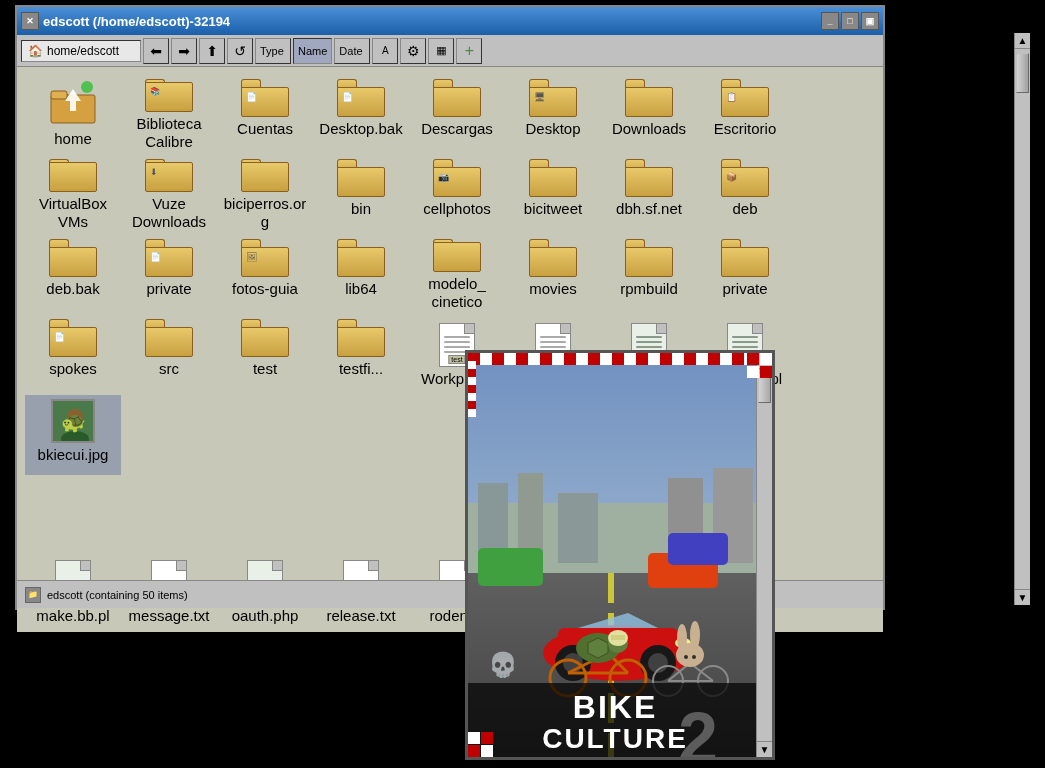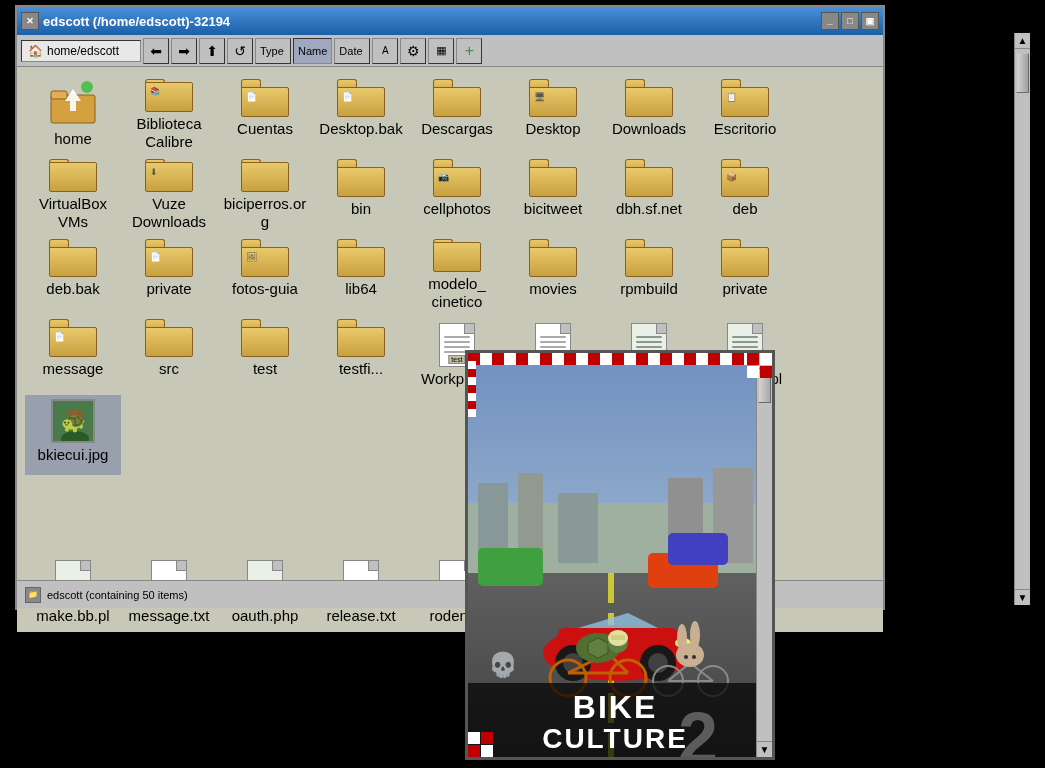--- a/index.html
+++ b/index.html
@@ -525,21 +525,21 @@
     </div>
 
 
     <div class="file-item">
       <div class="folder-icon">
         <div class="folder-tab"></div>
         <div class="folder-body">
           <div style="position:absolute;top:4px;left:4px;font-size:9px;color:#555;">📄</div>
         </div>
       </div>
-      <span class="file-label">message</span>
+      <span class="file-label">spokes</span>
     </div>
 
     <div class="file-item">
       <div class="folder-icon">
         <div class="folder-tab"></div>
         <div class="folder-body"></div>
       </div>
       <span class="file-label">src</span>
     </div>
 

